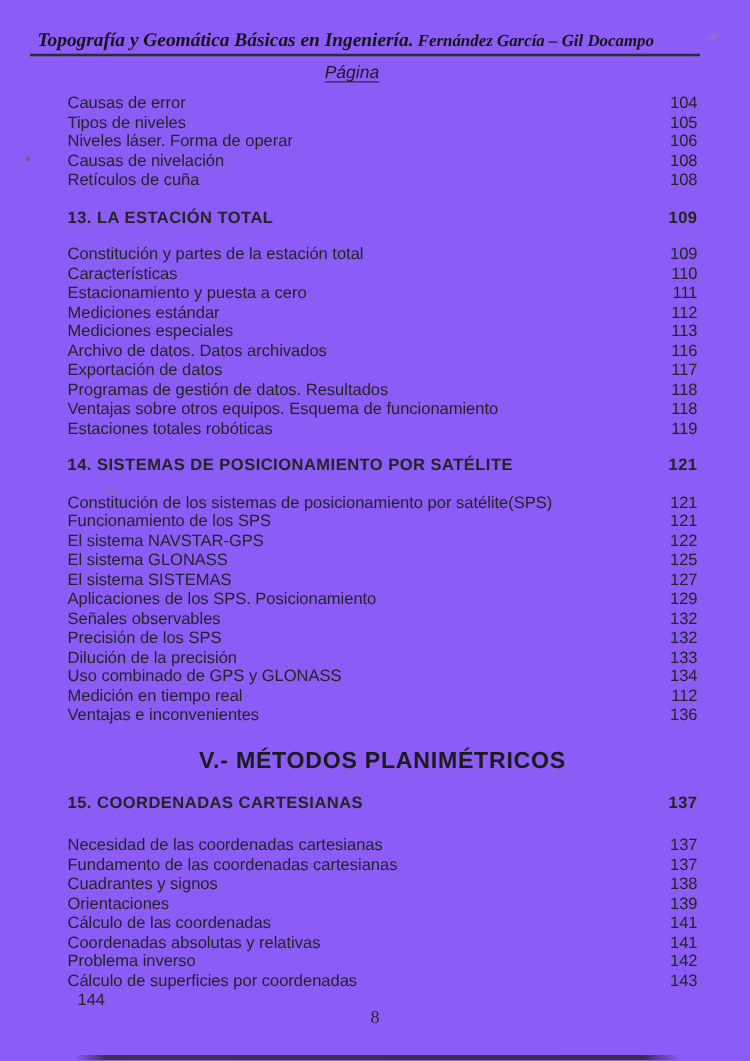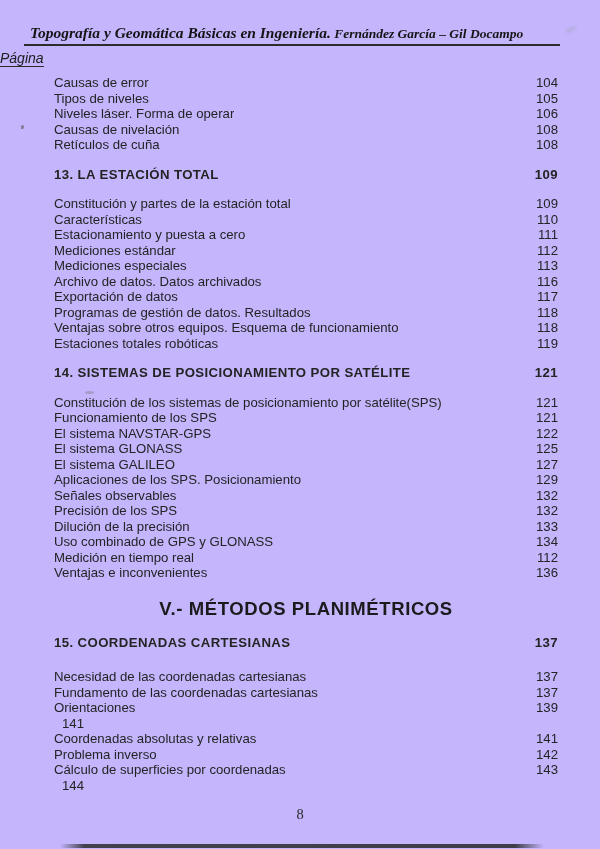--- a/index.html
+++ b/index.html
@@ -4,37 +4,37 @@
 <style>
   html,body{margin:0;padding:0;}
   body{
     width:600px;height:849px;
     background:#f7f7f4;
     font-family:"Liberation Sans",sans-serif;
     -webkit-font-smoothing:antialiased;
   }
   .page{
     position:relative;width:600px;height:849px;overflow:hidden;
-    background:#c4b5fd;color:#222;
+    background:#8b5cf6;color:#222;
   }
   
   .header{
     margin:24px 40px 0 24px;
     padding:0 2px 2px 6px;
     border-bottom:2px solid #2c2c2c;
     line-height:17px;
     white-space:nowrap;
     font-family:"Liberation Serif",serif;
     font-style:italic;font-weight:bold;color:#151515;
   }
   .header .title{font-size:15.5px;}
   .header .authors{font-size:13.5px;}
   .pagina-row{
     margin:4px 37px 0 0;
-    text-align:left;line-height:16px;
+    text-align:center;line-height:16px;
   }
   .pagina{
     display:inline-block;
     font-size:14px;font-style:italic;color:#1c1c1c;
     border-bottom:1.5px solid #2c2c2c;padding-bottom:0px;
   }
   
   .toc{
     margin:8px 42px 0 54px;
     font-size:13.2px;color:#242424;
@@ -170,21 +170,21 @@
       </div>
       <div class="toc-row">
         <span class="t">El sistema NAVSTAR-GPS</span>
         <span class="p">122</span>
       </div>
       <div class="toc-row">
         <span class="t">El sistema GLONASS</span>
         <span class="p">125</span>
       </div>
       <div class="toc-row">
-        <span class="t">El sistema GALILEO</span>
+        <span class="t">El sistema SISTEMAS</span>
         <span class="p">127</span>
       </div>
       <div class="toc-row">
         <span class="t">Aplicaciones de los SPS. Posicionamiento</span>
         <span class="p">129</span>
       </div>
       <div class="toc-row">
         <span class="t">Señales observables</span>
         <span class="p">132</span>
       </div>
@@ -215,24 +215,29 @@
       </div>
       <div class="toc-row">
         <span class="t">Necesidad de las coordenadas cartesianas</span>
         <span class="p">137</span>
       </div>
       <div class="toc-row">
         <span class="t">Fundamento de las coordenadas cartesianas</span>
         <span class="p">137</span>
       </div>
       <div class="toc-row">
+        <span class="t">Cuadrantes y signos</span>
+        <span class="p">138</span>
+      </div>
+      <div class="toc-row">
         <span class="t">Orientaciones</span>
         <span class="p">139</span>
       </div>
       <div class="toc-row">
+        <span class="t">Cálculo de las coordenadas</span>
         <span class="p">141</span>
       </div>
       <div class="toc-row">
         <span class="t">Coordenadas absolutas y relativas</span>
         <span class="p">141</span>
       </div>
       <div class="toc-row">
         <span class="t">Problema inverso</span>
         <span class="p">142</span>
       </div>

